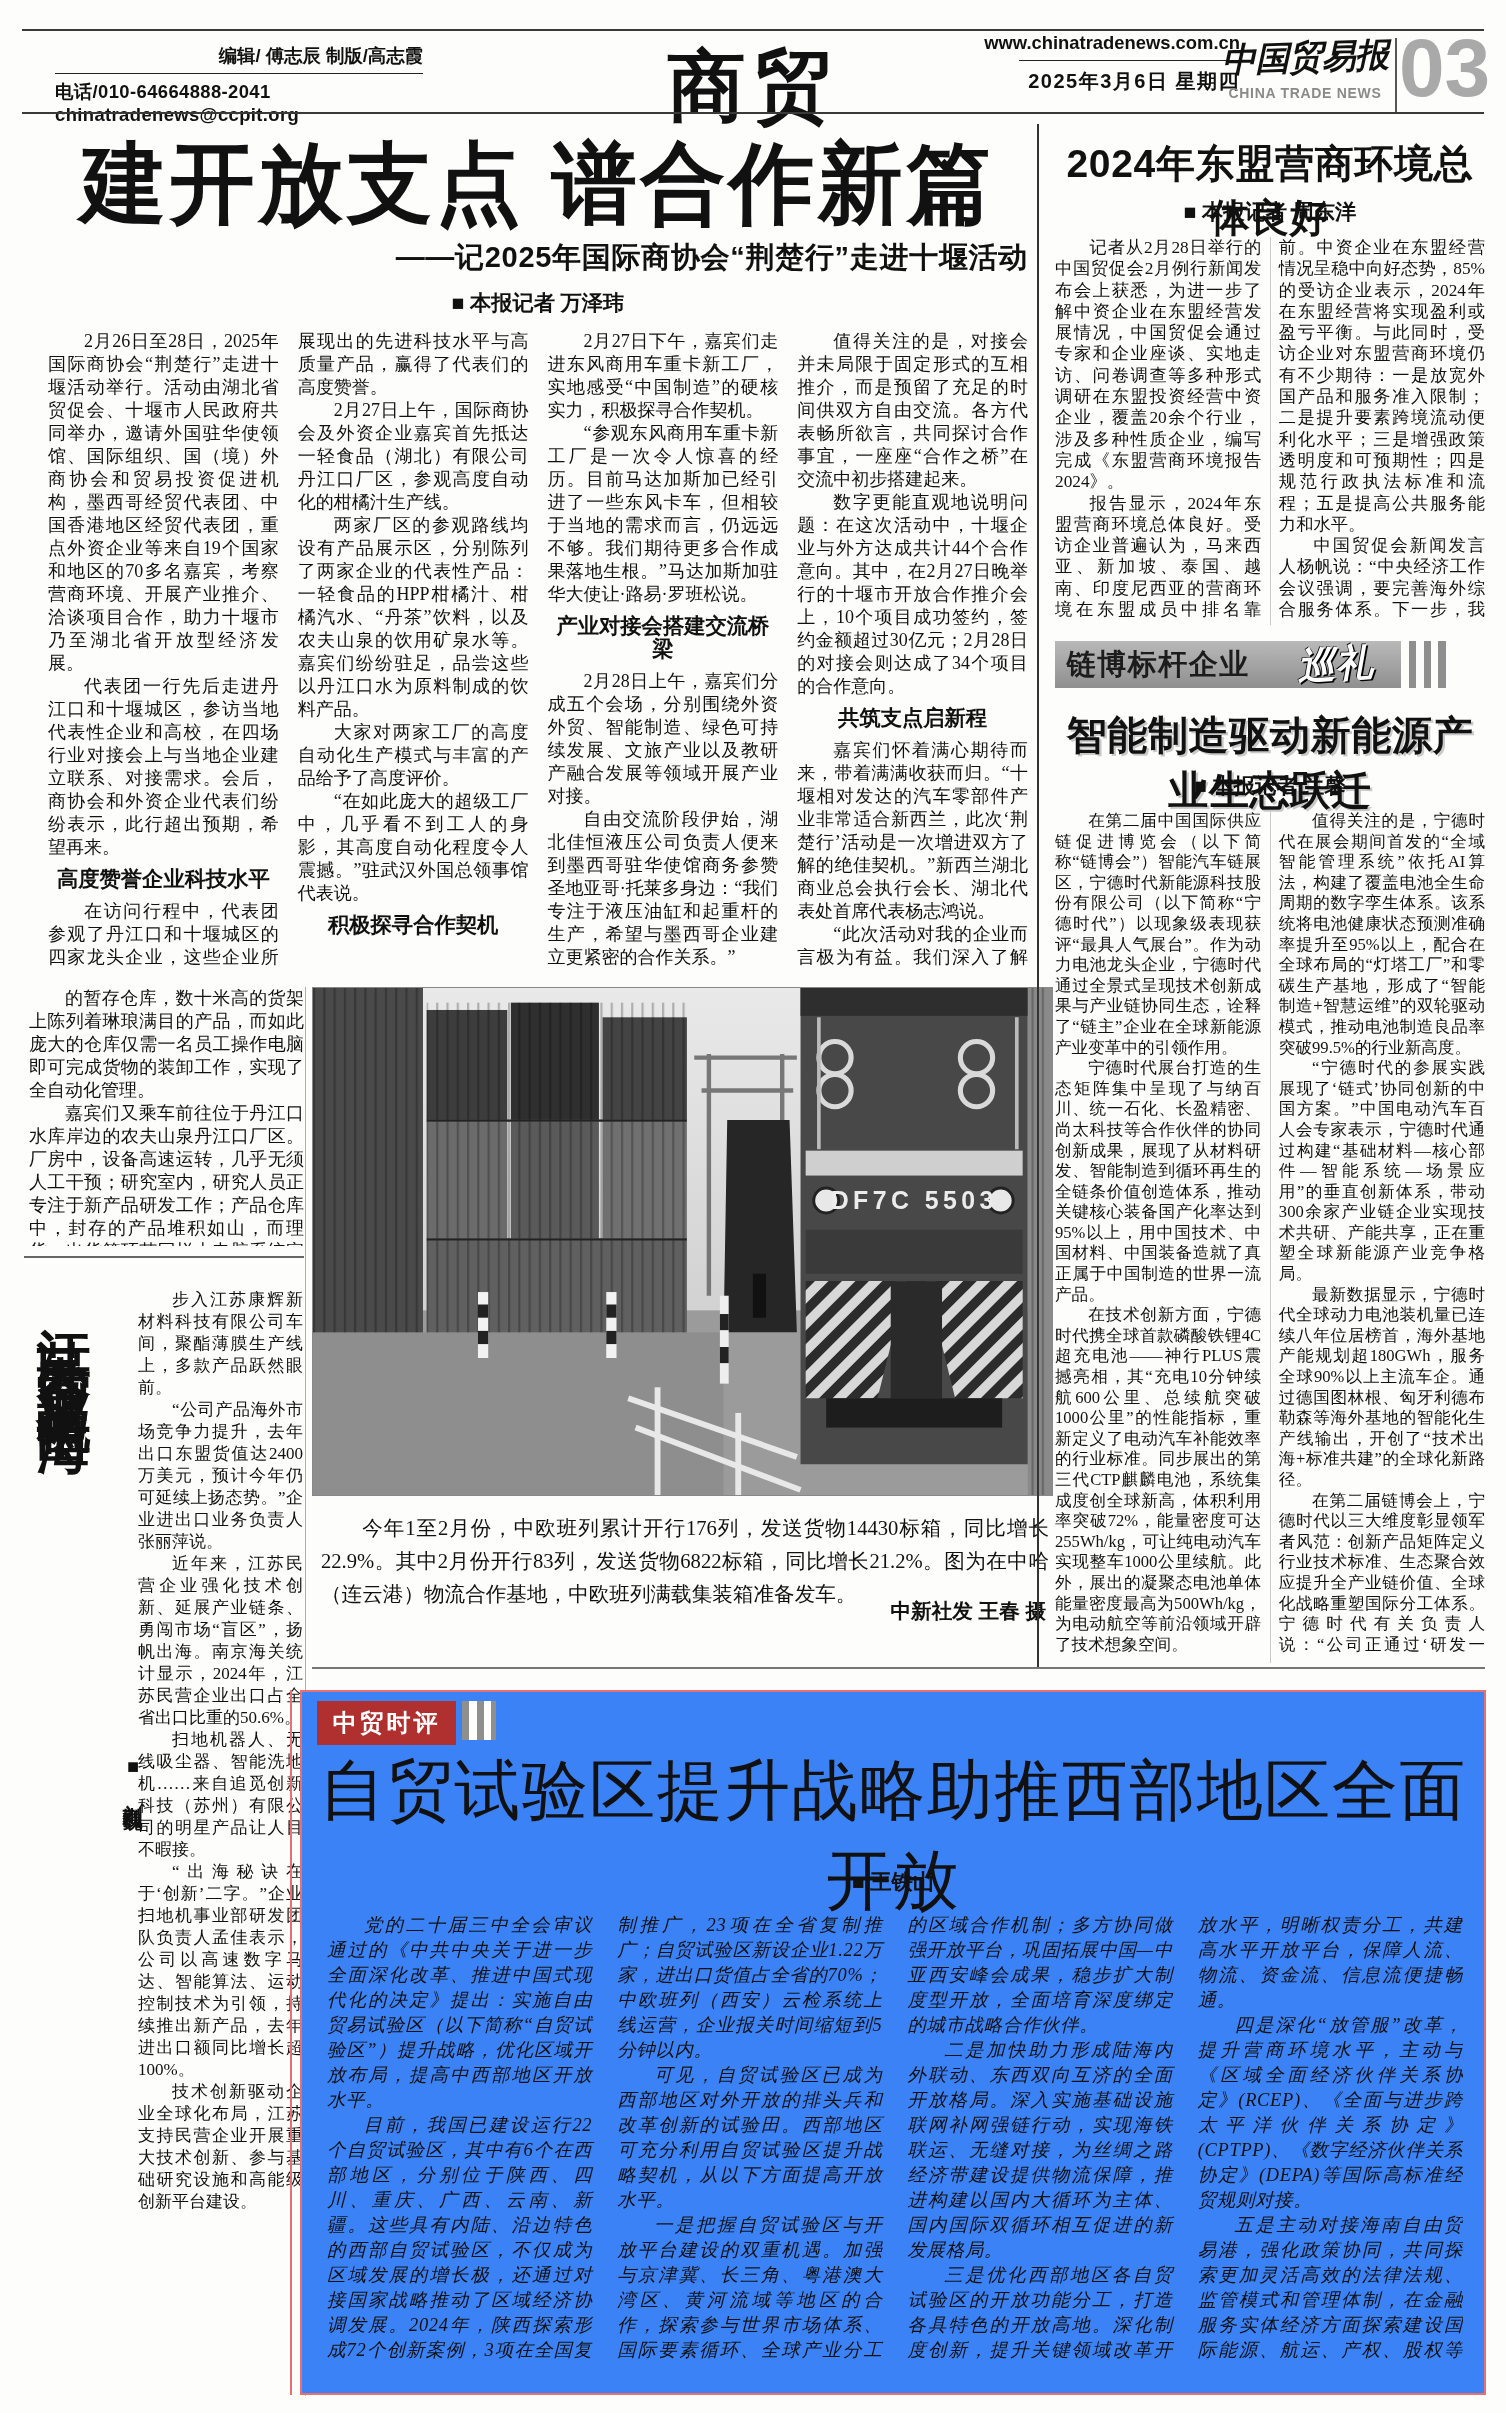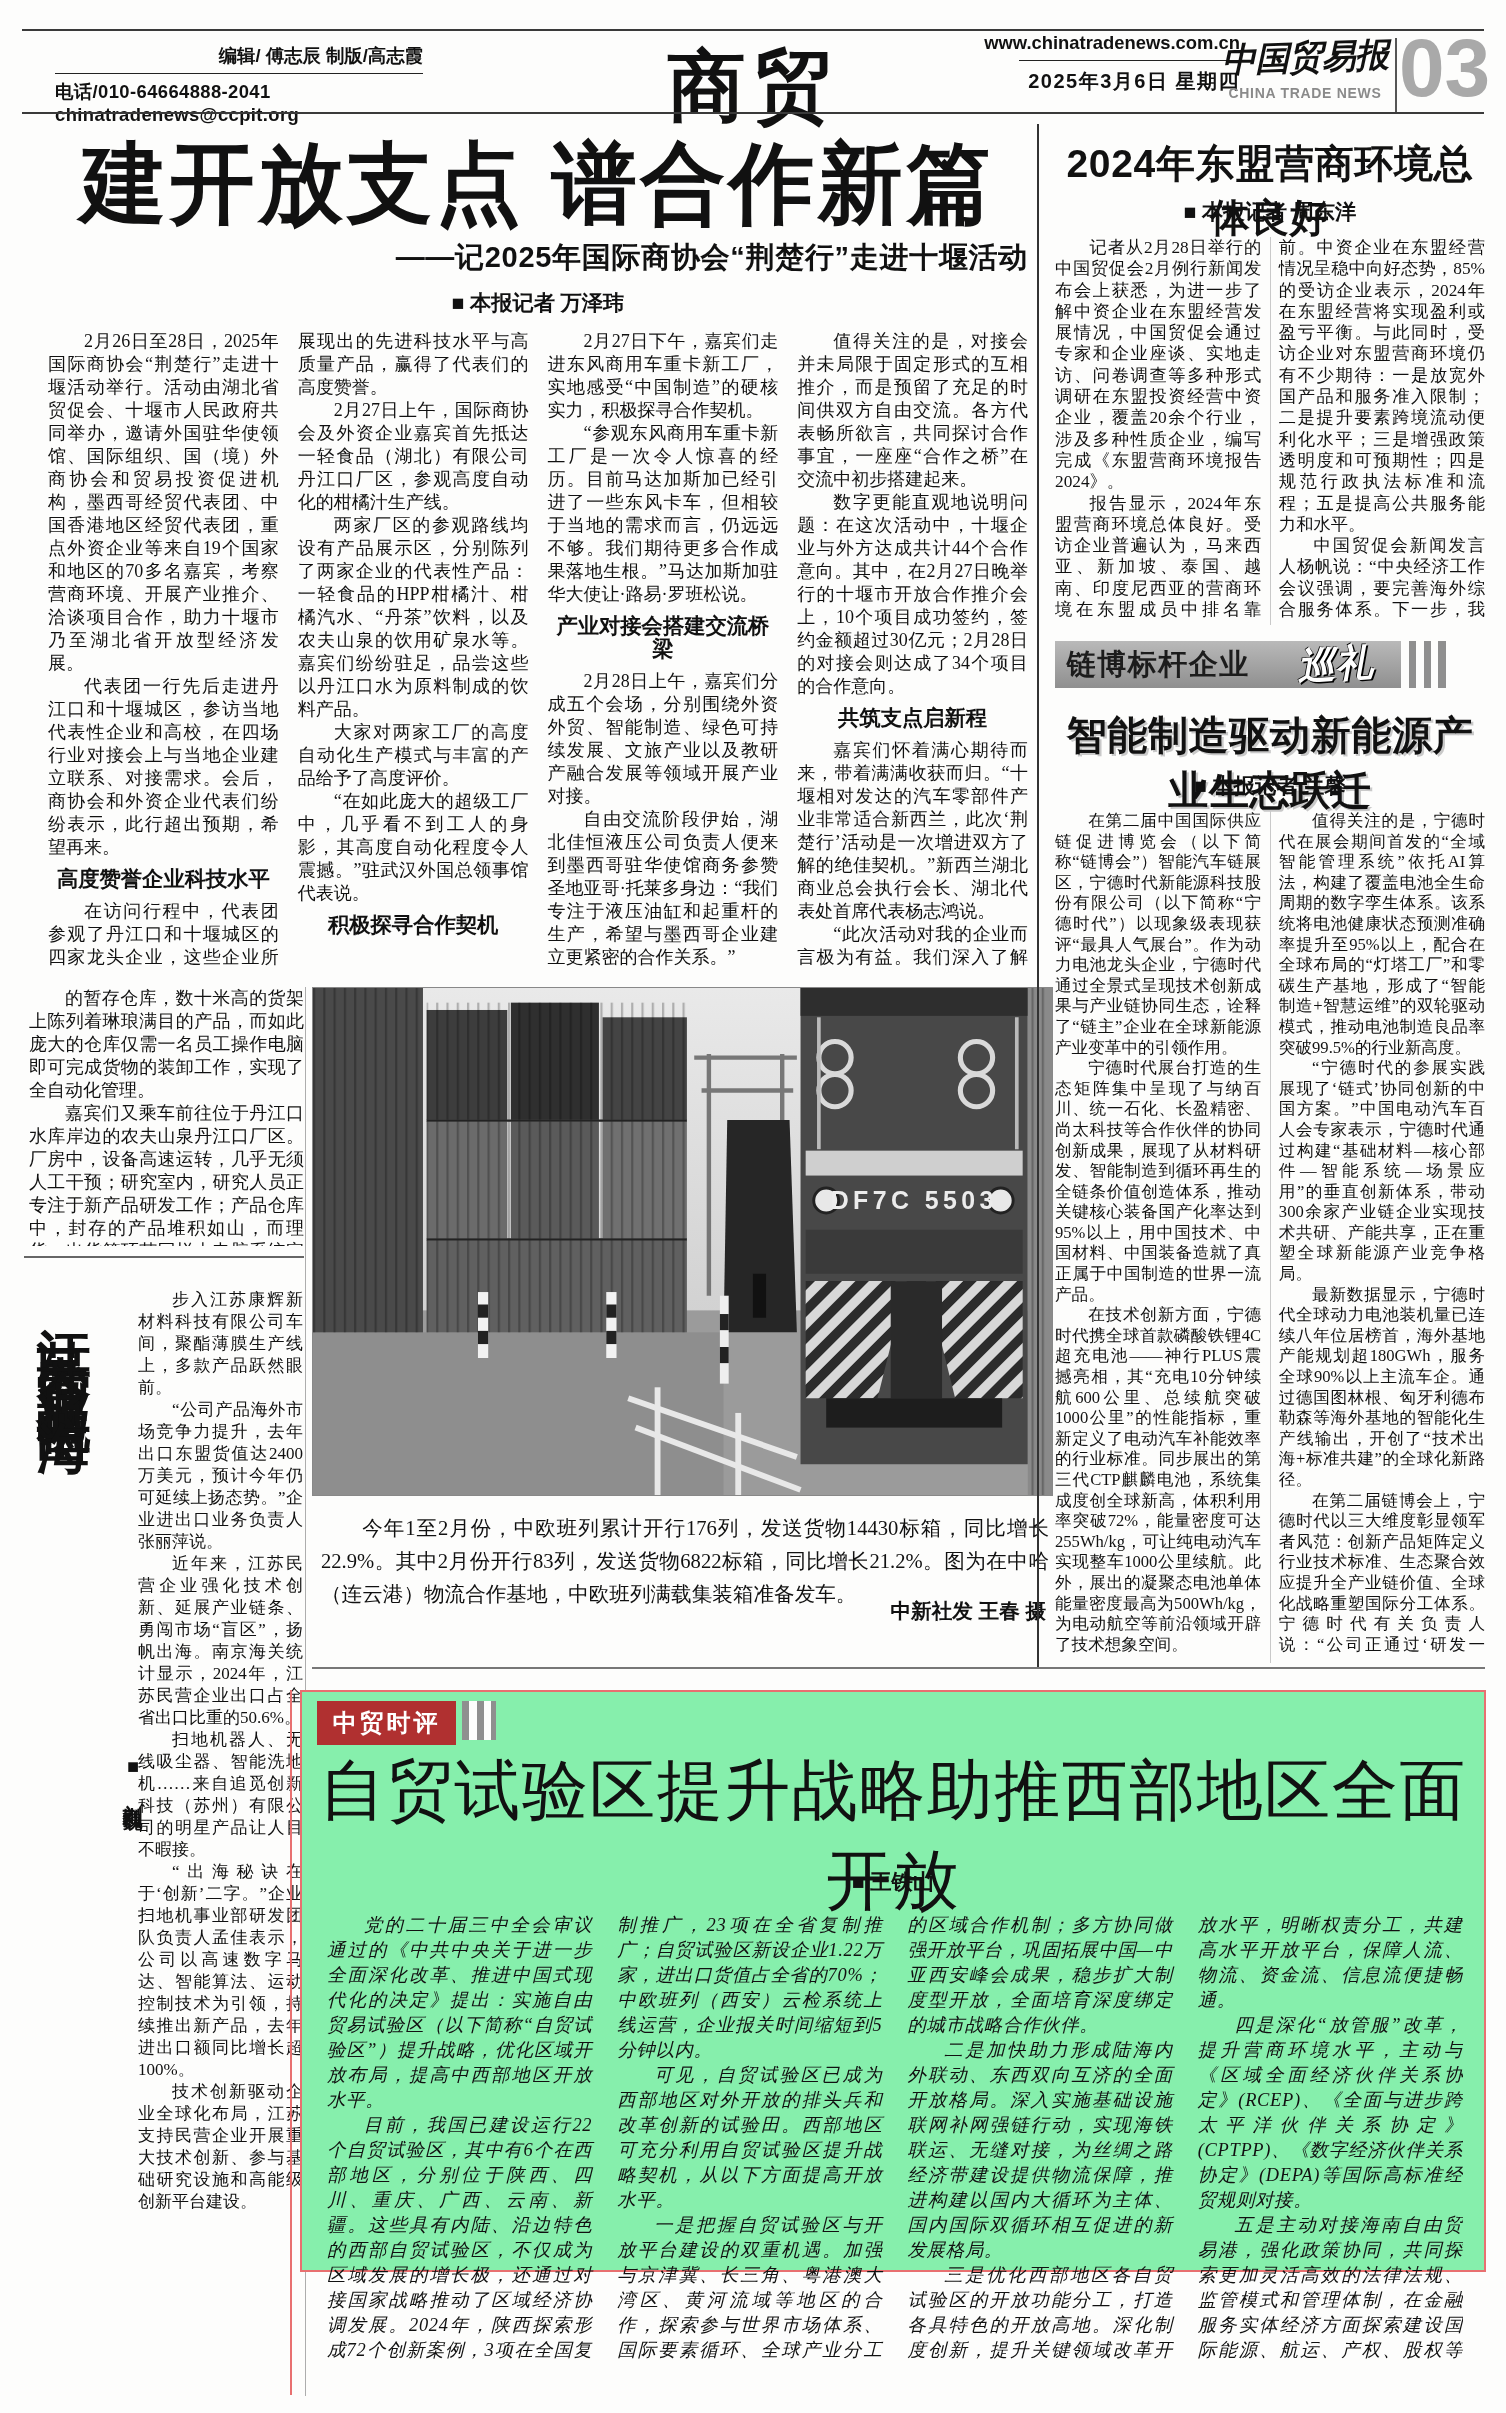--- a/index.html
+++ b/index.html
@@ -88,22 +88,22 @@
   .stripes { background:repeating-linear-gradient(90deg,#8f8f8f 0 7.4px,#fdfdfc 7.4px 14.7px); }
   #chain-stripes { left:1409px; top:641px; width:38px; height:47px; }
   #catl-title { left:1055px; top:708px; width:430px; text-align:center;
     font-size:40px; font-weight:800; letter-spacing:0.7px; text-shadow:2.2px 2.2px 0 #c9c9c9; }
   #catl-byline { left:1055px; top:771px; width:430px; text-align:center; }
   #catl-body { left:1055px; top:811px; width:430px; height:852px;
     column-count:2; column-gap:17.7px; column-rule:0.7px solid #c9c9c9;
     font-size:16.6px; line-height:20.6px; }
 
   
-  #commentary { left:300px; top:1690px; width:1186px; height:582px;
-    border:2.2px solid #e87070; background:#86efac; }
+  #commentary { left:300px; top:1690px; width:1186px; height:705px;
+    border:2.2px solid #e87070; background:#3b82f6; }
   #commentary-accent { left:290px; top:1690px; width:2.2px; height:705px; background:#e87070; }
   #comm-badge { position:absolute; left:14.7px; top:8.8px; background:#b03030; color:#fff;
     font-family:"Liberation Sans",sans-serif; font-size:24px; font-weight:700;
     padding:5.9px 16px; letter-spacing:2.9px; }
   #comm-badge-stripes { position:absolute; left:160px; top:8.8px; width:34px; height:39px; }
   #comm-title { position:absolute; left:0; top:54px; width:100%; text-align:center;
     font-size:66px; font-weight:400; letter-spacing:1.5px; }
   #comm-byline { position:absolute; left:0; top:175px; width:100%; text-align:center; }
   #comm-body { position:absolute; left:25px; top:221px; width:1136px; height:462px;
     column-count:4; column-gap:25px; font-size:18.4px; line-height:25px;

